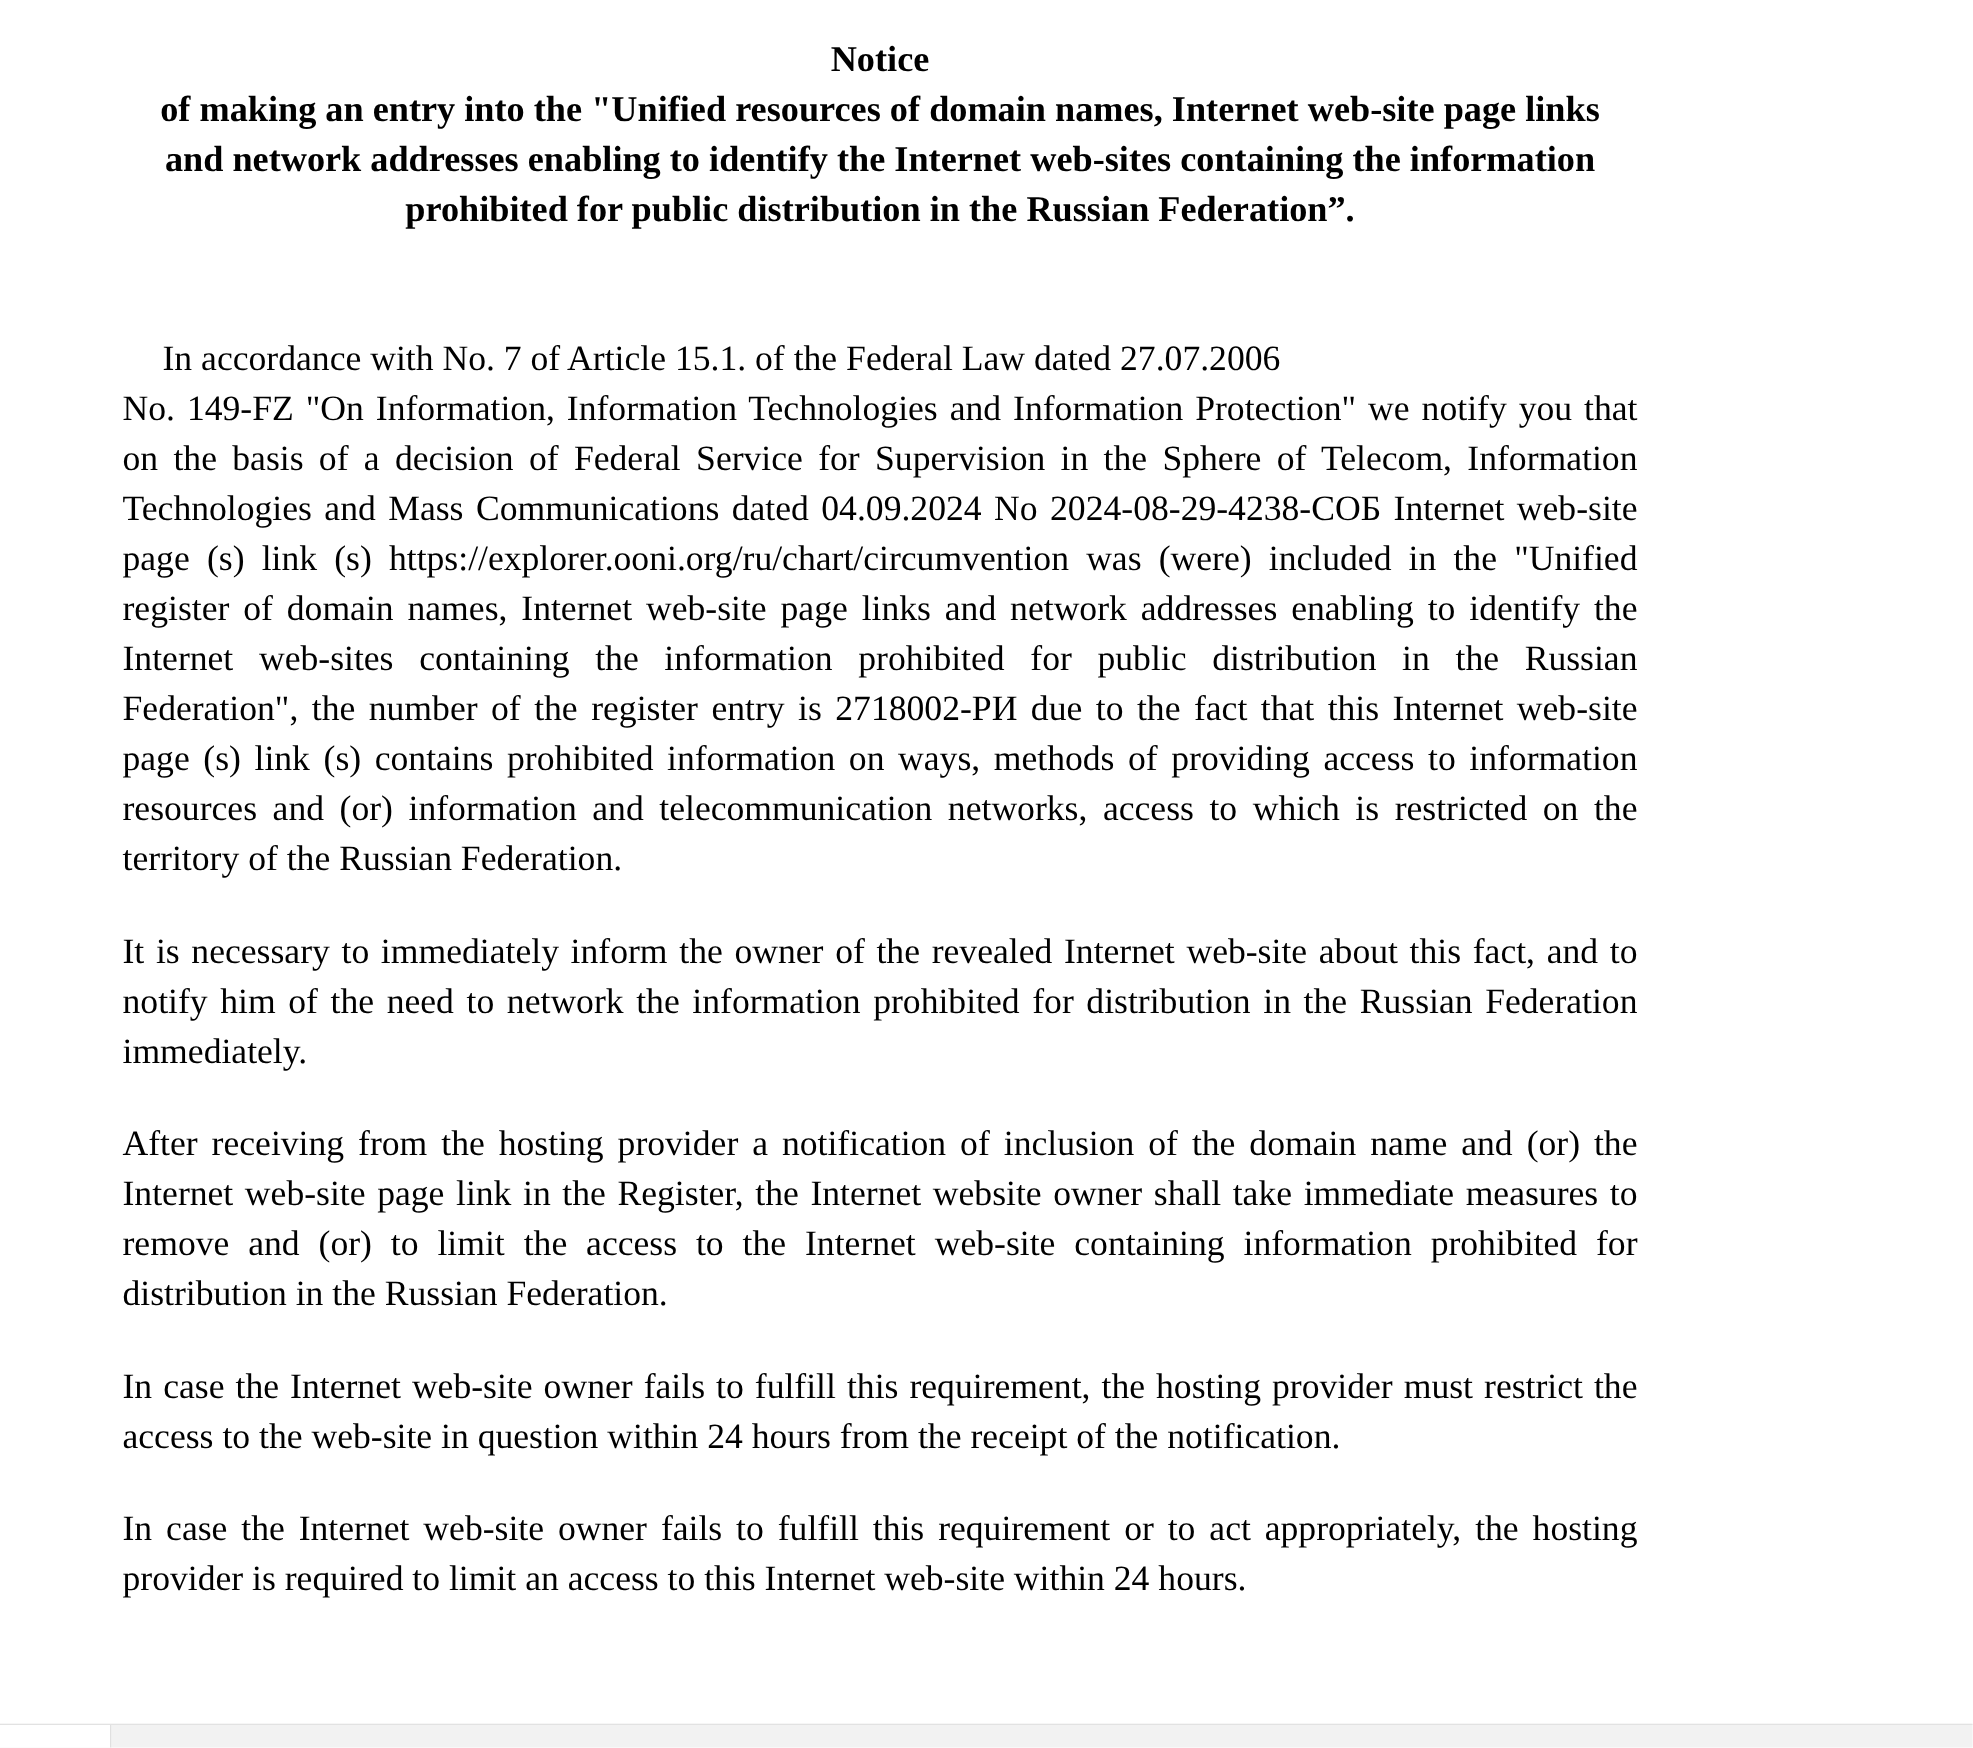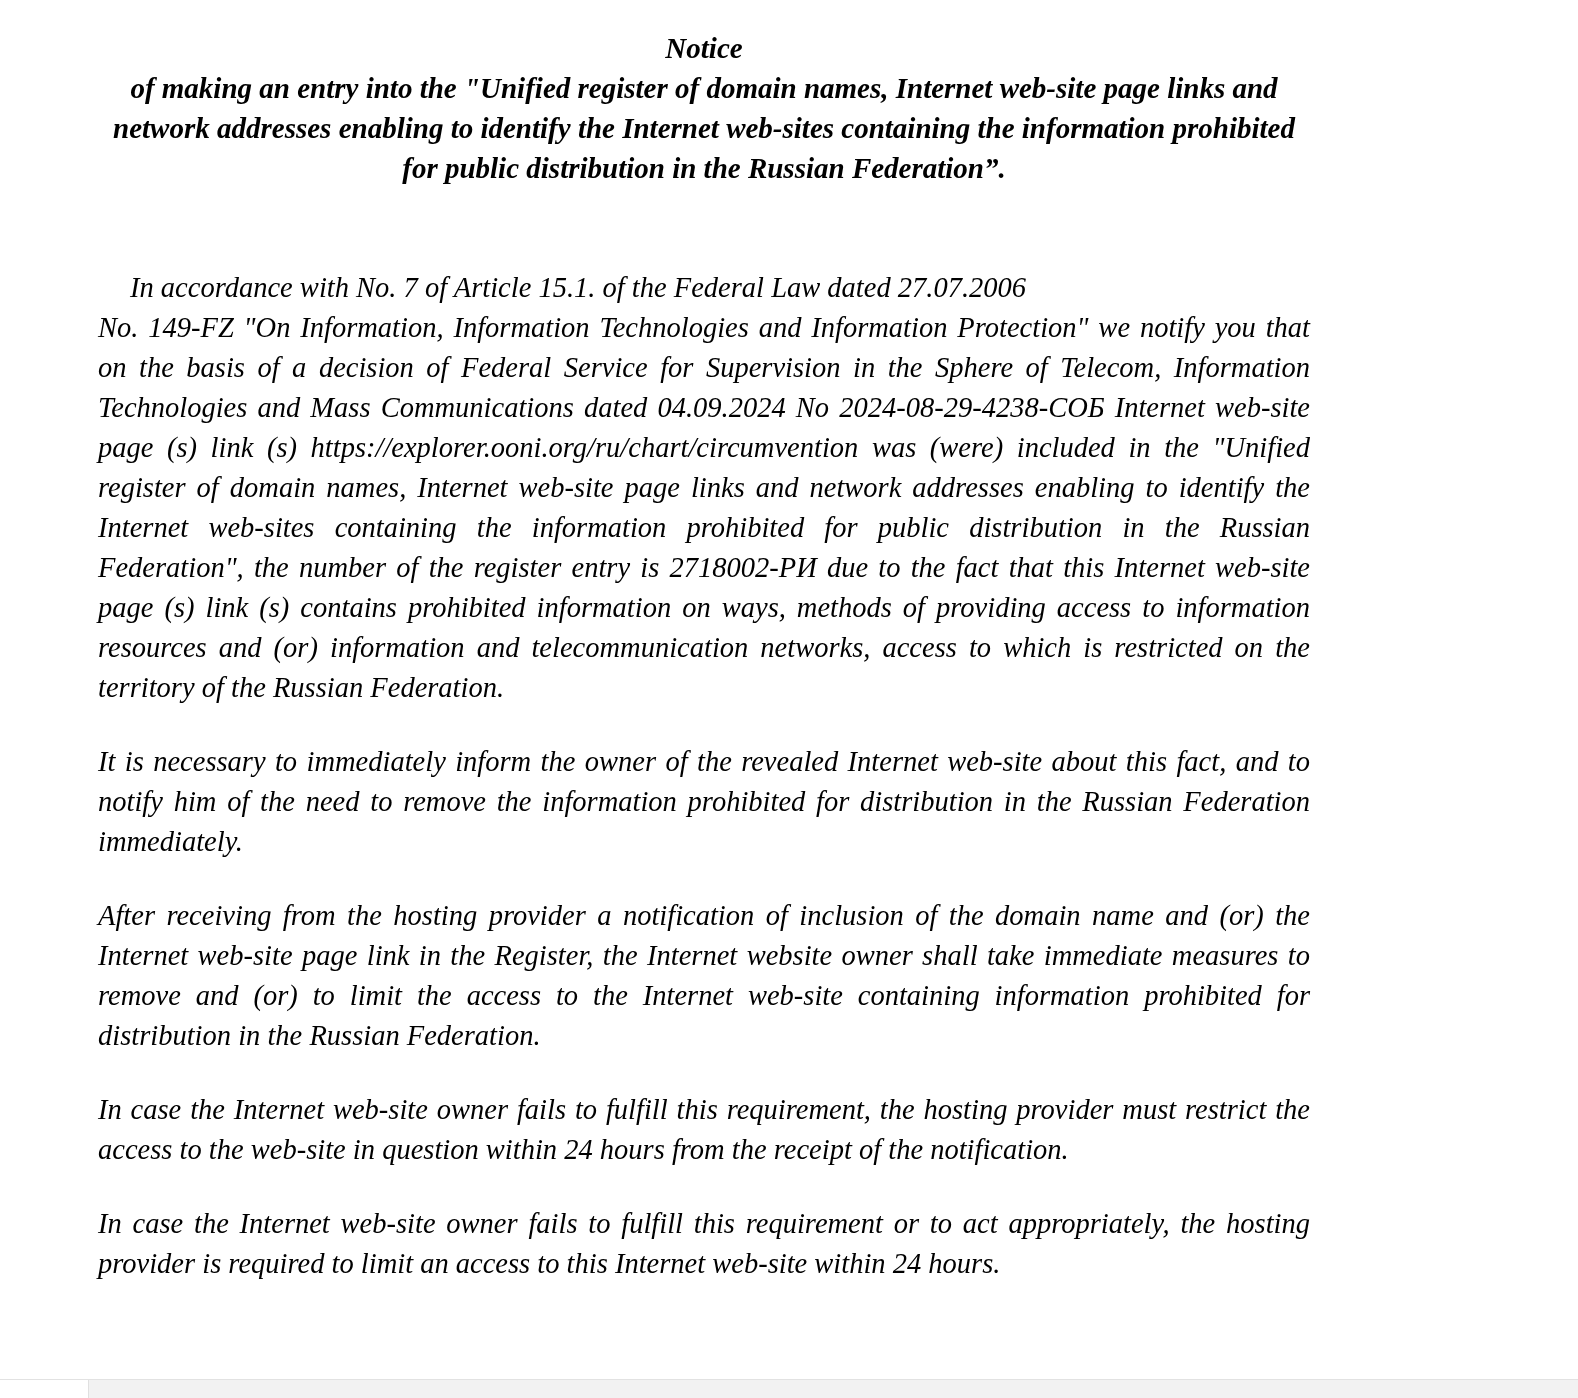--- a/index.html
+++ b/index.html
@@ -14,21 +14,20 @@
     color: #000000;
     overflow: hidden;
     position: relative;
   }
   .page {
     box-sizing: border-box;
     width: 1384px;
     height: 1398px;
     padding: 28px 74px 0 98px;
     position: relative;
-    font-style: italic;
   }
   .doc-title {
     text-align: center;
     font-weight: bold;
     font-size: 29px;
     line-height: 40px;
     margin: 0;
   }
   .doc-title .line1 {
     display: block;
@@ -88,31 +87,31 @@
 </style>
 </head>
 <body>
 
 <div class="page">
 
   <div class="doc-title">
     <span class="line1">Notice</span>
   </div>
 
-  <div class="doc-subtitle">of making an entry into the "Unified register of domain names, Internet web-site page links and network addresses enabling to identify the Internet web-sites containing the information prohibited for public distribution in the Russian Federation”.</div>
+  <div class="doc-subtitle">of making an entry into the "Unified resources of domain names, Internet web-site page links and network addresses enabling to identify the Internet web-sites containing the information prohibited for public distribution in the Russian Federation”.</div>
 
   <div class="body-block">
 
     <p class="intro">
       <span class="intro-lead">In accordance with No. 7 of Article 15.1. of the Federal Law dated 27.07.2006</span><span>No. 149-FZ "On Information, Information Technologies and Information Protection" we notify you that on the basis of a decision of Federal Service for Supervision in the Sphere of Telecom, Information Technologies and Mass Communications dated 04.09.2024 No 2024-08-29-4238-СОБ  Internet web-site page (s) link (s) https://explorer.ooni.org/ru/chart/circumvention was (were) included in the "Unified register of domain names, Internet web-site page links and network addresses enabling to identify the Internet web-sites containing the information prohibited for public distribution in the Russian Federation", the number of the register entry is 2718002-РИ due to the fact that this Internet web-site page (s) link (s) contains prohibited information on ways, methods of providing access to information resources and (or) information and telecommunication networks, access to which is restricted on the territory of the Russian Federation.</span>
     </p>
 
     <div style="height:34px"></div>
 
-    <p class="para no-justify-last">It is necessary to immediately inform the owner of the revealed Internet web-site about this fact, and to notify him of the need to remove the information prohibited for distribution in the Russian Federation immediately.</p>
+    <p class="para no-justify-last">It is necessary to immediately inform the owner of the revealed Internet web-site about this fact, and to notify him of the need to network the information prohibited for distribution in the Russian Federation immediately.</p>
 
     <p class="para no-justify-last">After receiving from the hosting provider a notification of inclusion of the domain name and (or) the Internet web-site page link in the Register, the Internet website owner shall take immediate measures to remove and (or) to limit the access to the Internet web-site containing information prohibited for distribution in the Russian Federation.</p>
 
     <p class="para no-justify-last">In case the Internet web-site owner fails to fulfill this requirement, the hosting provider must restrict the access to the web-site in question within 24 hours from the receipt of the notification.</p>
 
     <p class="para no-justify-last">In case the Internet web-site owner fails to fulfill this requirement or to act appropriately, the hosting provider is required to limit an access to this Internet web-site within 24 hours.</p>
 
   </div>
 
   <div class="bottom-strip">

